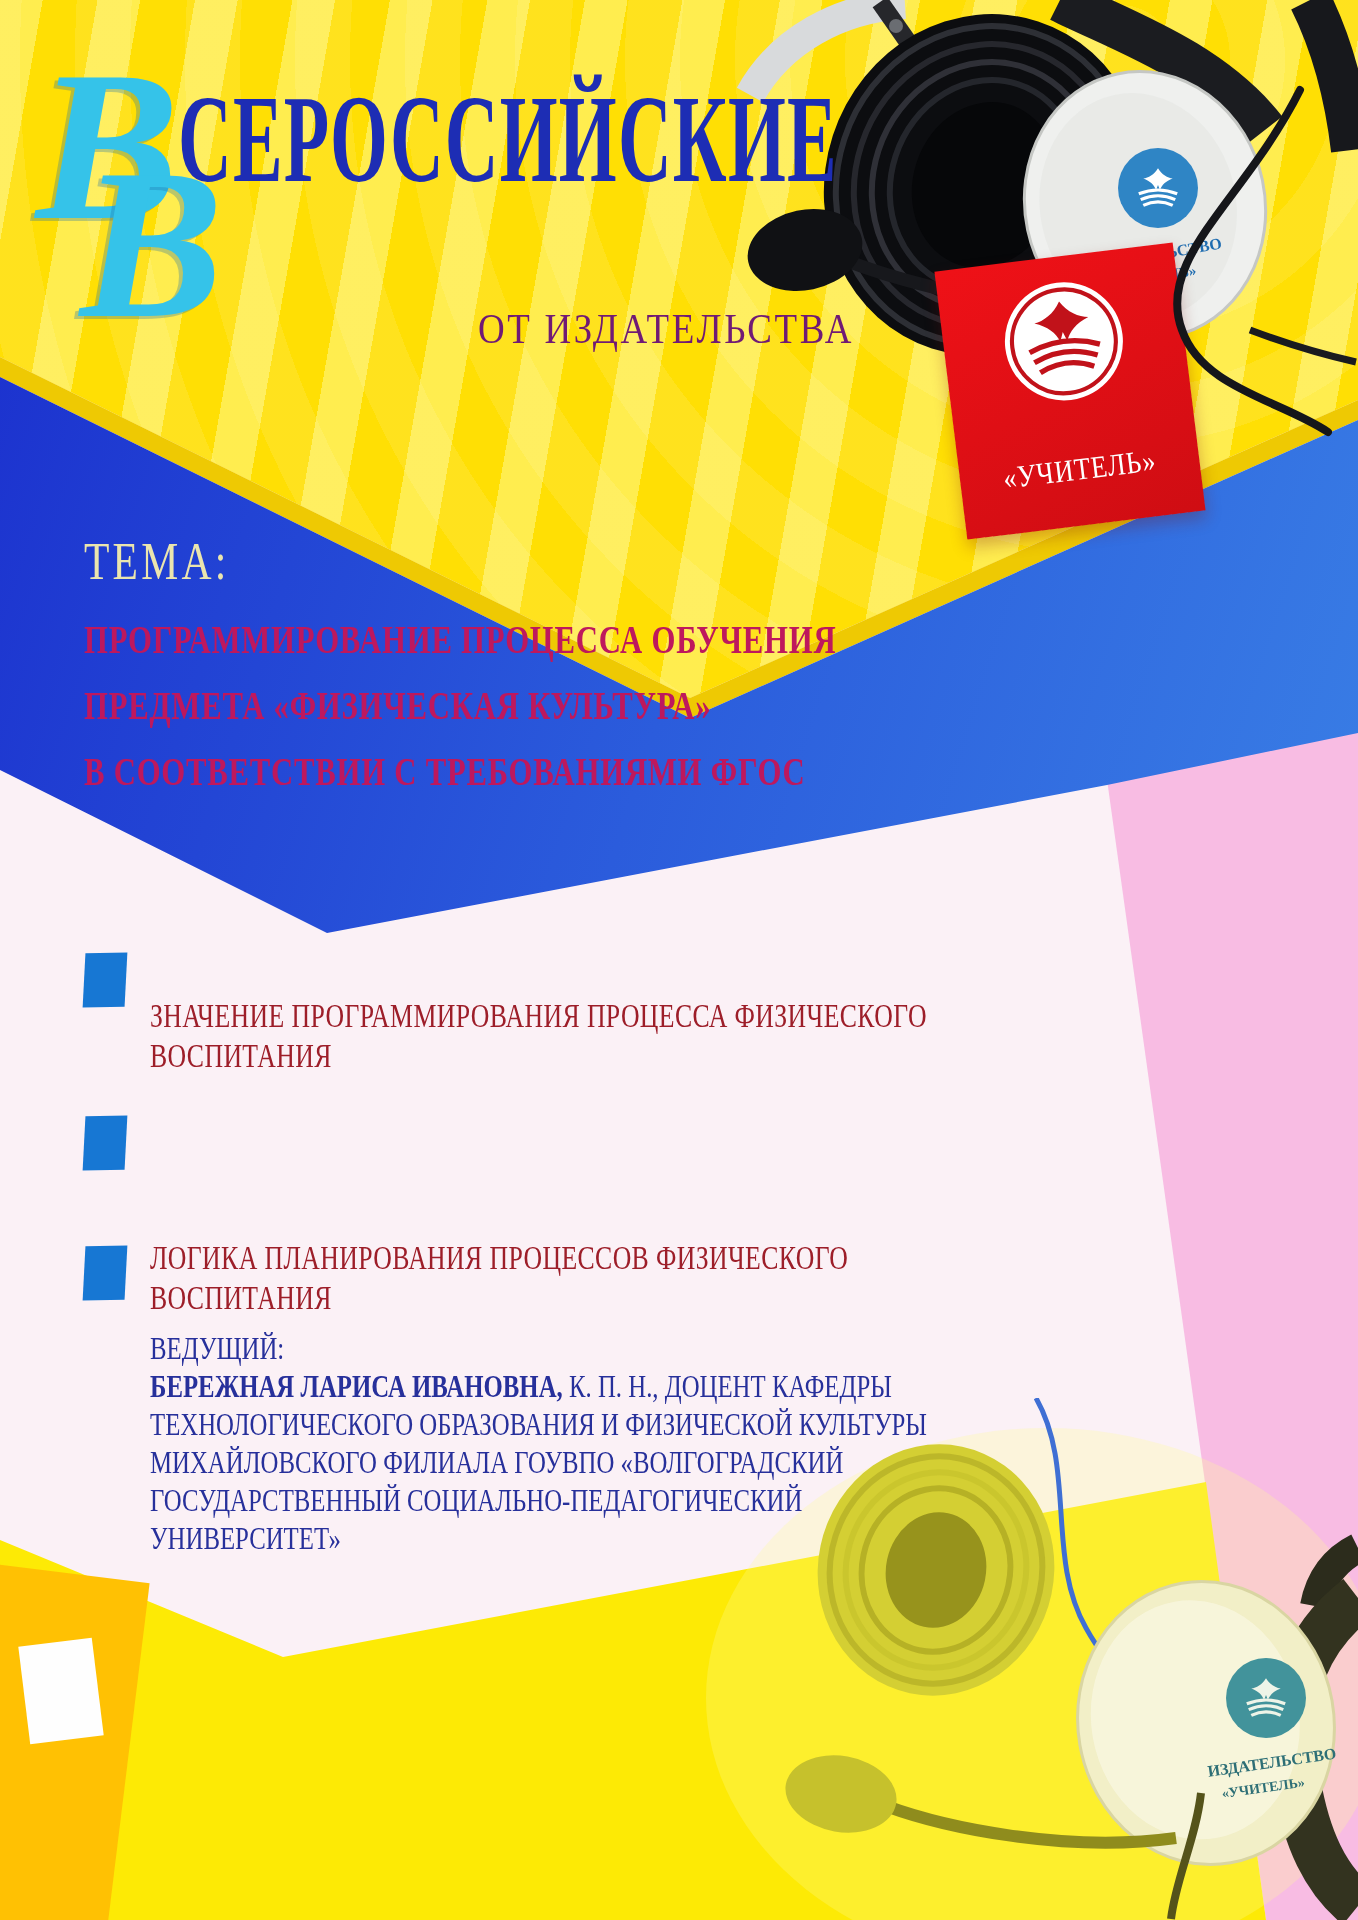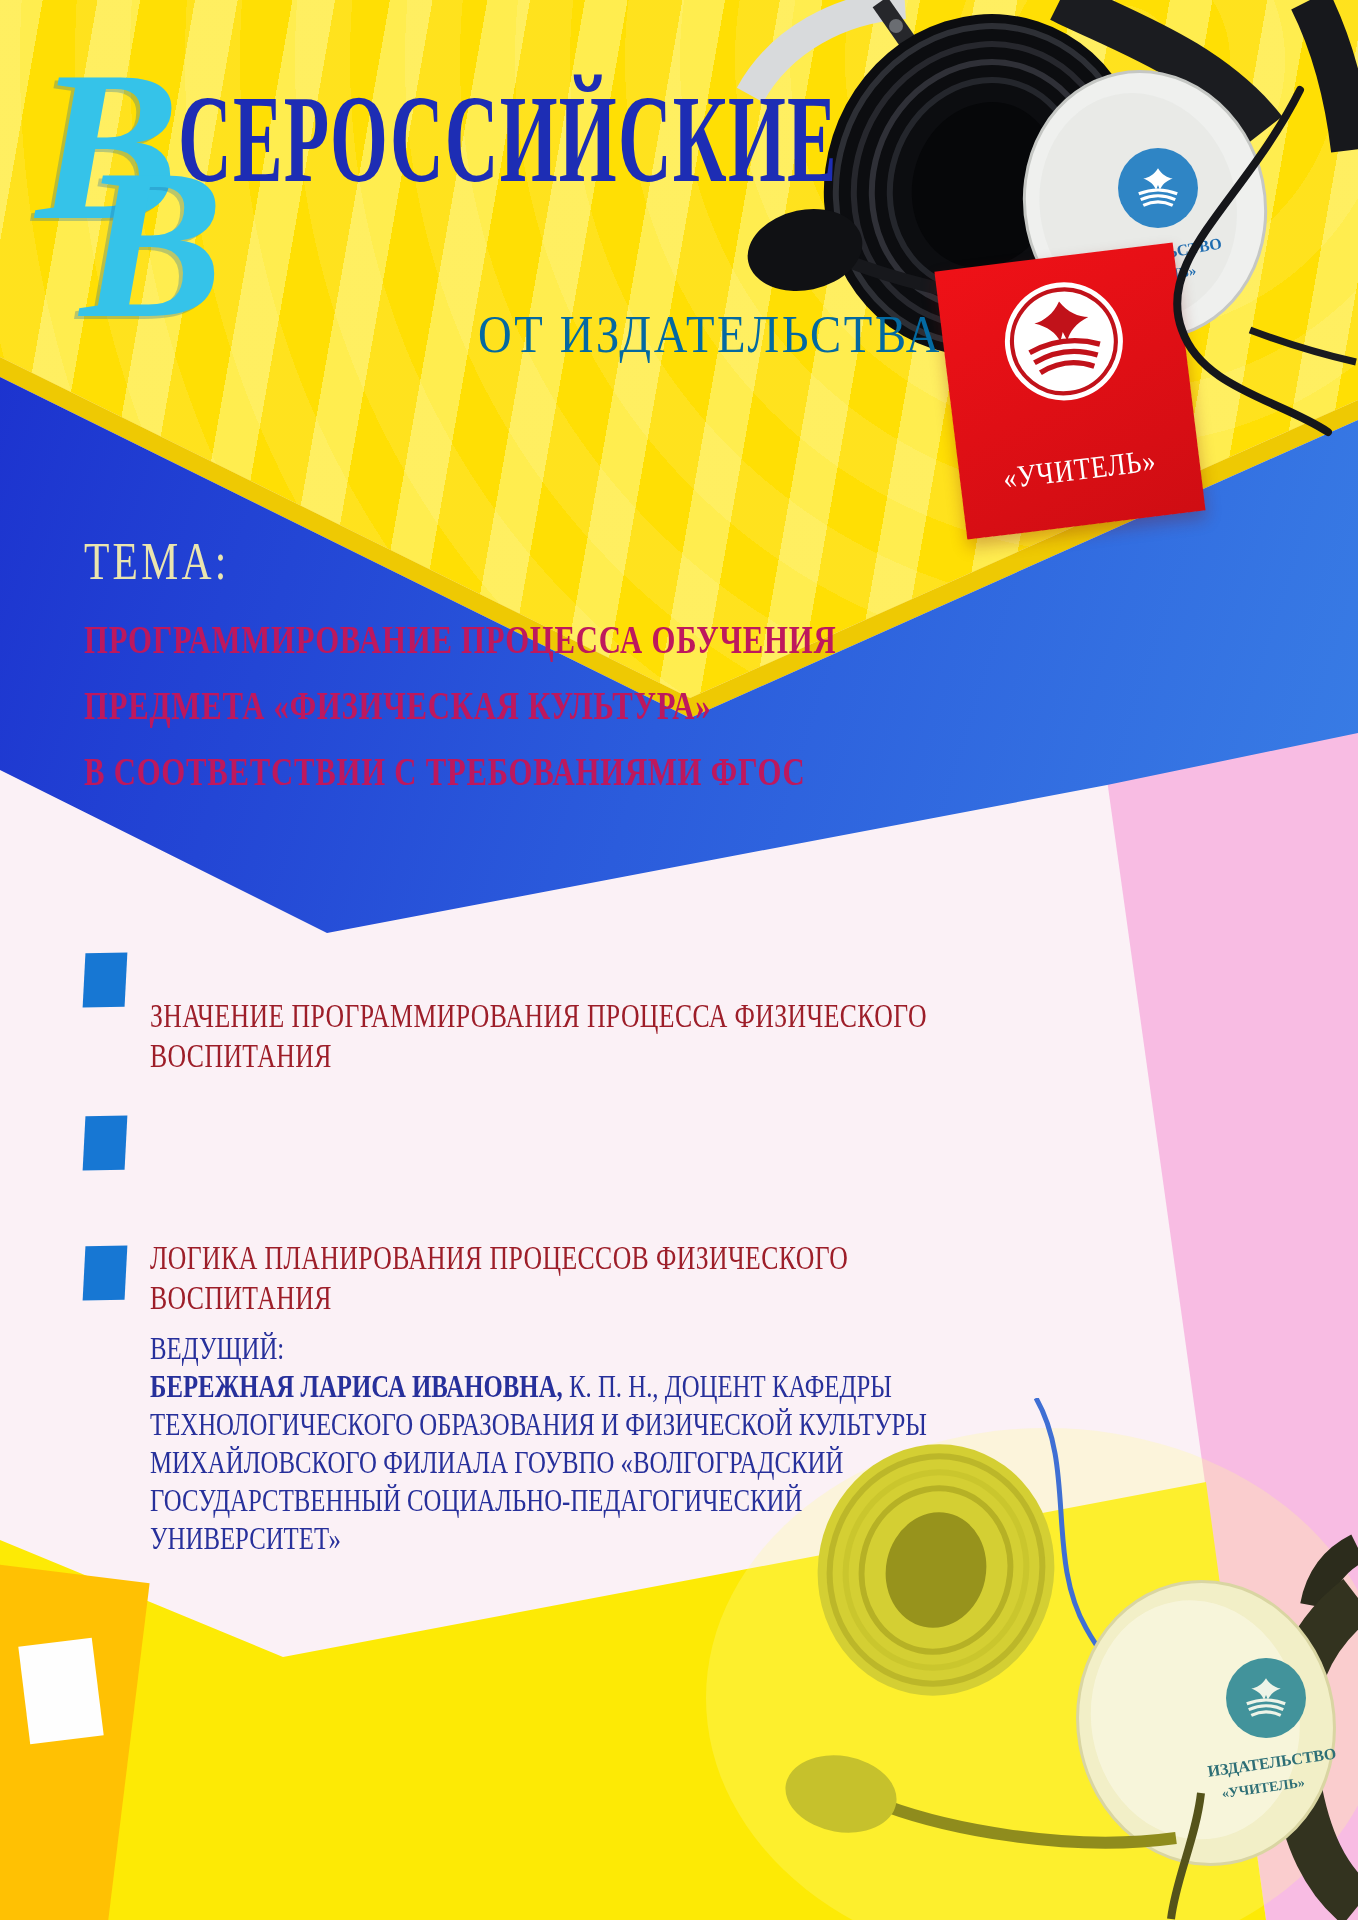--- a/index.html
+++ b/index.html
@@ -31,21 +31,21 @@
     background:linear-gradient(108deg,#1a2dcd 0%,#2b5cdc 45%,#3f8ce9 100%);
     clip-path:polygon(0px 377px,690px 718px,1358px 420px,1358px 733px,1107px 785px,327px 933px,0px 770px);
     z-index:7;}
 
   
   .txt{position:absolute;white-space:nowrap;line-height:1;}
   .sx{transform-origin:0 0;display:inline-block;}
   .big-initial{font-size:215px;font-style:italic;font-weight:bold;color:#35c3e9;
     text-shadow:-4px 3px 0 rgba(26,110,170,0.30);z-index:40;}
   .title-line{font-size:124px;font-weight:bold;color:#1d2db4;letter-spacing:2px;z-index:40;}
-  .from-pub{font-size:53px;color:#0369a1;letter-spacing:3px;z-index:40;text-align:right;}
+  .from-pub{font-size:42px;color:#701a75;letter-spacing:3px;z-index:40;text-align:right;}
   .tema{font-size:52px;color:#ebe5ae;letter-spacing:4px;z-index:40;text-align:center;}
   .theme-block{font-size:41px;color:#be185d;letter-spacing:1px;line-height:66px;z-index:40;font-weight:bold;}
   .agenda-text{font-size:33px;color:#9d1e29;line-height:40px;letter-spacing:0.5px;z-index:40;}
   .marker{position:absolute;width:42px;height:54px;background:#1777d3;
     transform:skewY(-4deg) rotate(3deg);z-index:40;}
   .presenter{font-size:31px;color:#27309b;line-height:38px;z-index:40;}
   .presenter b{font-weight:bold;}
 
   
   .red-square{left:950px;top:256px;width:240px;height:270px;

